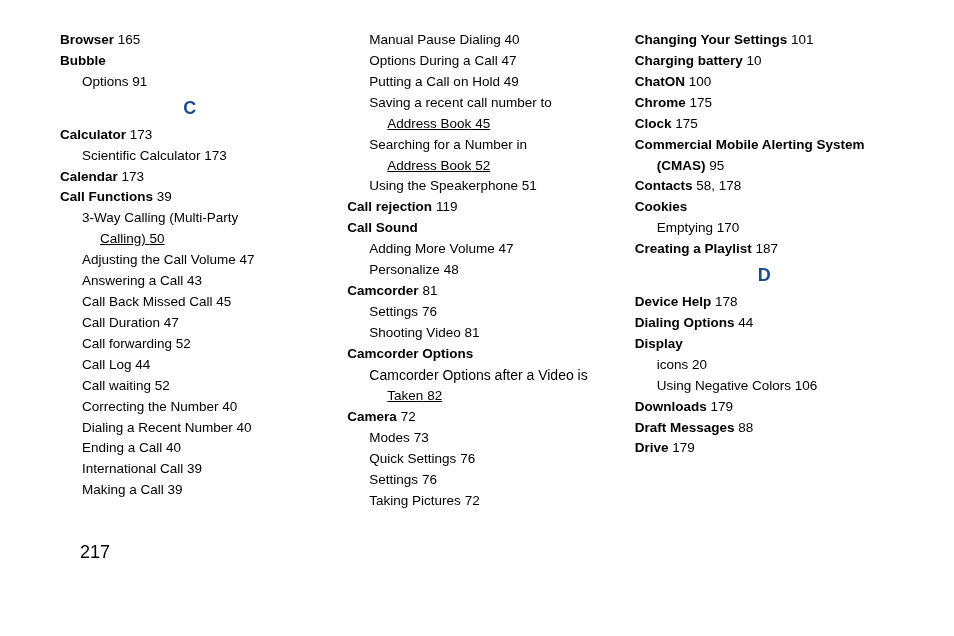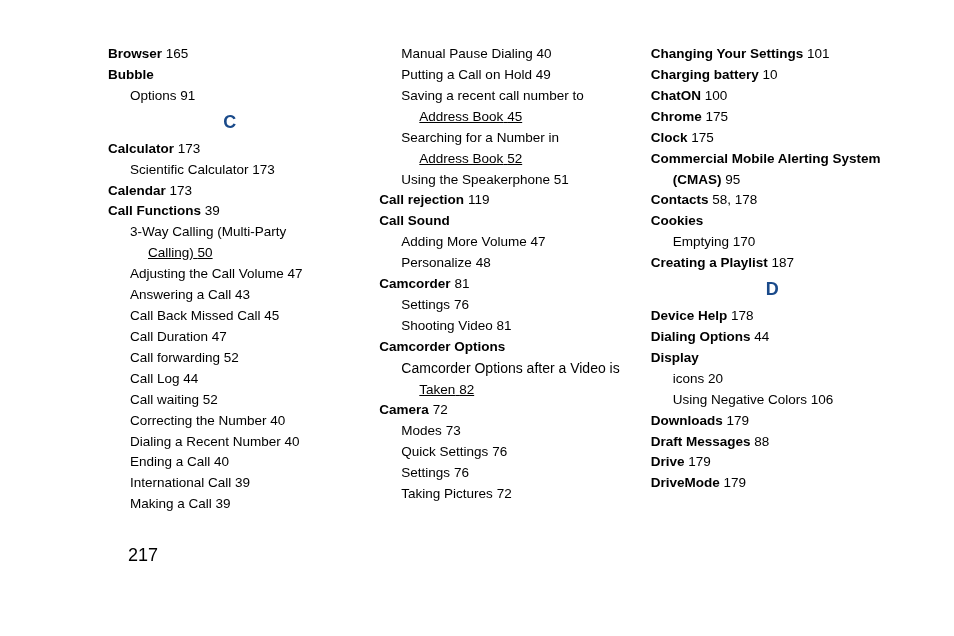--- a/index.html
+++ b/index.html
@@ -6,22 +6,21 @@
     margin: 0;
     padding: 0;
     font-family: Arial, Helvetica, sans-serif;
     background: #fff;
     color: #000;
     width: 954px;
     height: 636px;
     overflow: hidden;
   }
   .page {
-    padding: 44px 60px 20px 60px;
-    margin-left: 48px;
+    padding: 30px 60px 20px 60px;
   }
   .columns {
     display: flex;
     gap: 28px;
   }
   .col {
     flex: 1;
     font-size: 13.5px;
     line-height: 1.55;
   }
@@ -84,20 +83,21 @@
       <div class="sub"><span>Call waiting</span> <span>52</span></div>
       <div class="sub"><span>Correcting the Number</span> <span>40</span></div>
       <div class="sub"><span>Dialing a Recent Number</span> <span>40</span></div>
       <div class="sub"><span>Ending a Call</span> <span>40</span></div>
       <div class="sub"><span>International Call</span> <span>39</span></div>
       <div class="sub"><span>Making a Call</span> <span>39</span></div>
     </div>
 
     <div class="col">
       <div class="sub"><span>Manual Pause Dialing</span> <span>40</span></div>
+      <div class="sub"><span>Options During a Call</span> <span>47</span></div>
       <div class="sub"><span>Putting a Call on Hold</span> <span>49</span></div>
       <div class="sub">Saving a recent call number to</div>
       <div class="cont"><span>Address Book</span> <span>45</span></div>
       <div class="sub">Searching for a Number in</div>
       <div class="cont"><span>Address Book</span> <span>52</span></div>
       <div class="sub"><span>Using the Speakerphone</span> <span>51</span></div>
       <div class="entry"><span class="term">Call rejection</span> <span class="pg">119</span></div>
       <div class="entry"><span class="term">Call Sound</span></div>
       <div class="sub"><span>Adding More Volume</span> <span>47</span></div>
       <div class="sub"><span>Personalize</span> <span>48</span></div>
@@ -128,18 +128,17 @@
       <div class="entry"><span class="term">Creating a Playlist</span> <span class="pg">187</span></div>
       <div class="section-letter">D</div>
       <div class="entry"><span class="term">Device Help</span> <span class="pg">178</span></div>
       <div class="entry"><span class="term">Dialing Options</span> <span class="pg">44</span></div>
       <div class="entry"><span class="term">Display</span></div>
       <div class="sub"><span>icons</span> <span>20</span></div>
       <div class="sub"><span>Using Negative Colors</span> <span>106</span></div>
       <div class="entry"><span class="term">Downloads</span> <span class="pg">179</span></div>
       <div class="entry"><span class="term">Draft Messages</span> <span class="pg">88</span></div>
       <div class="entry"><span class="term">Drive</span> <span class="pg">179</span></div>
-      <div class="entry"><span class="term">DriveMode</span> <span class="pg">179</span></div>
     </div>
 
   </div>
   <div class="pagenum">217</div>
 </div>
 
 </body></html>

